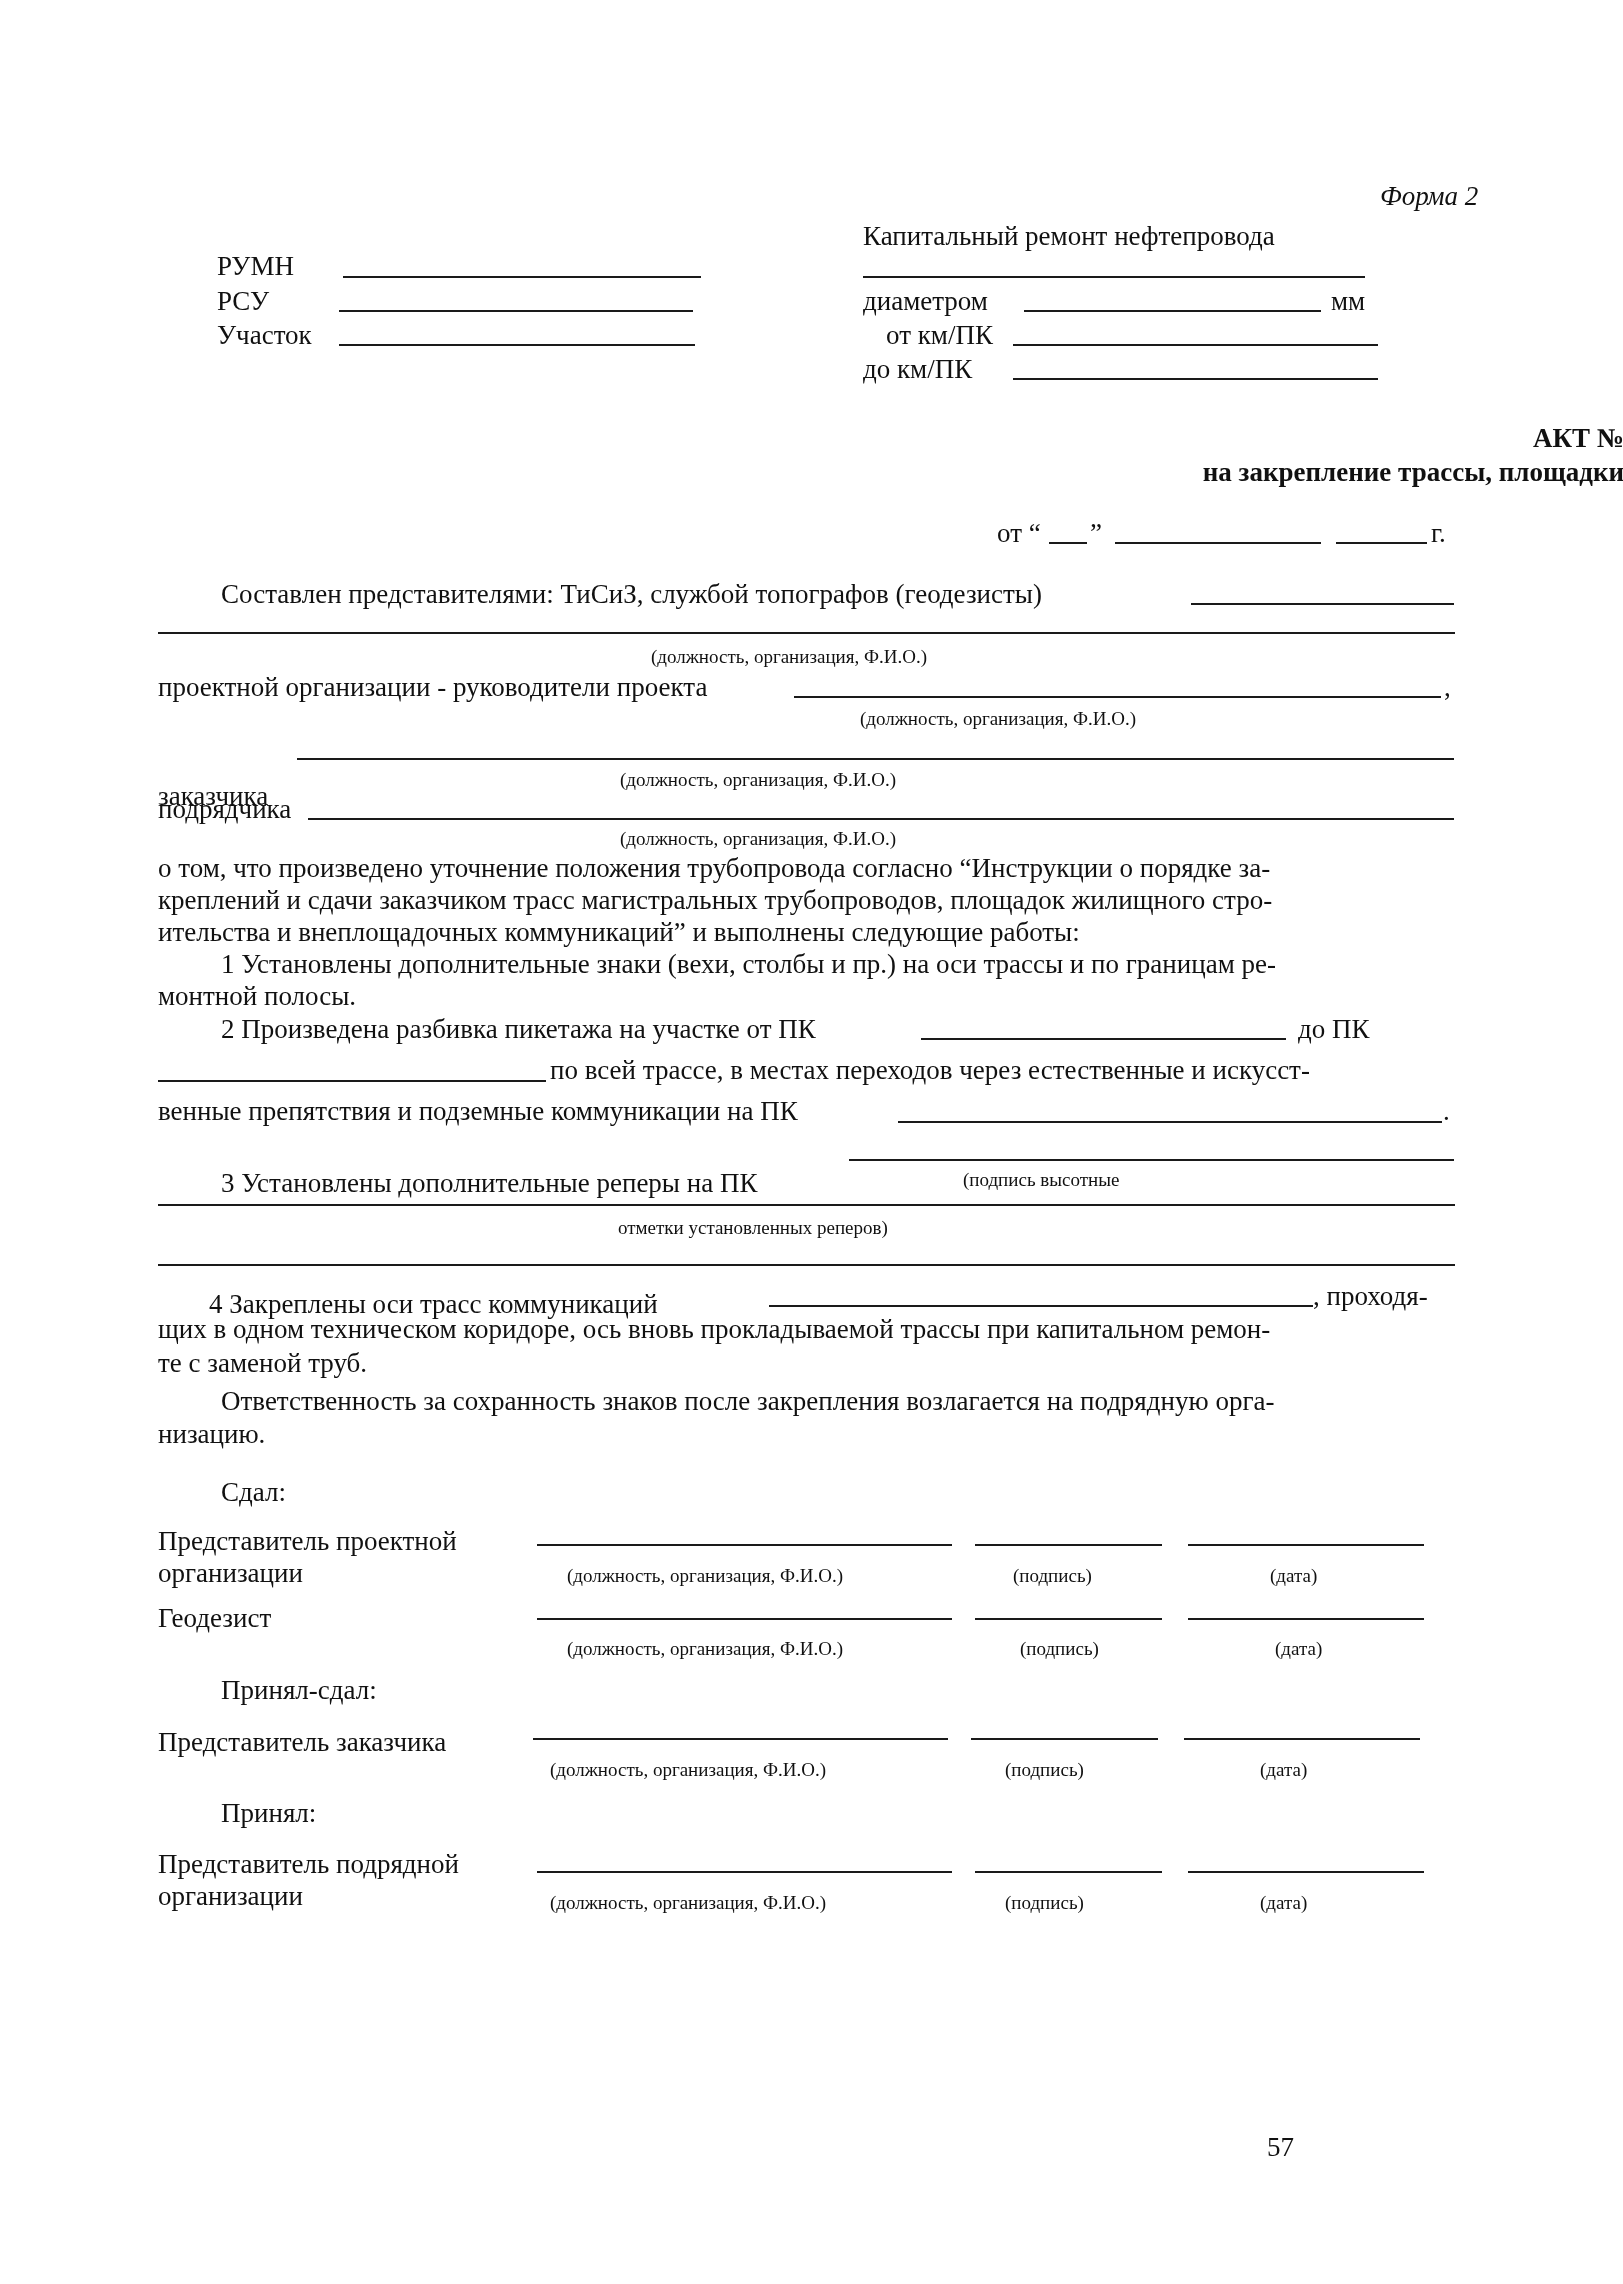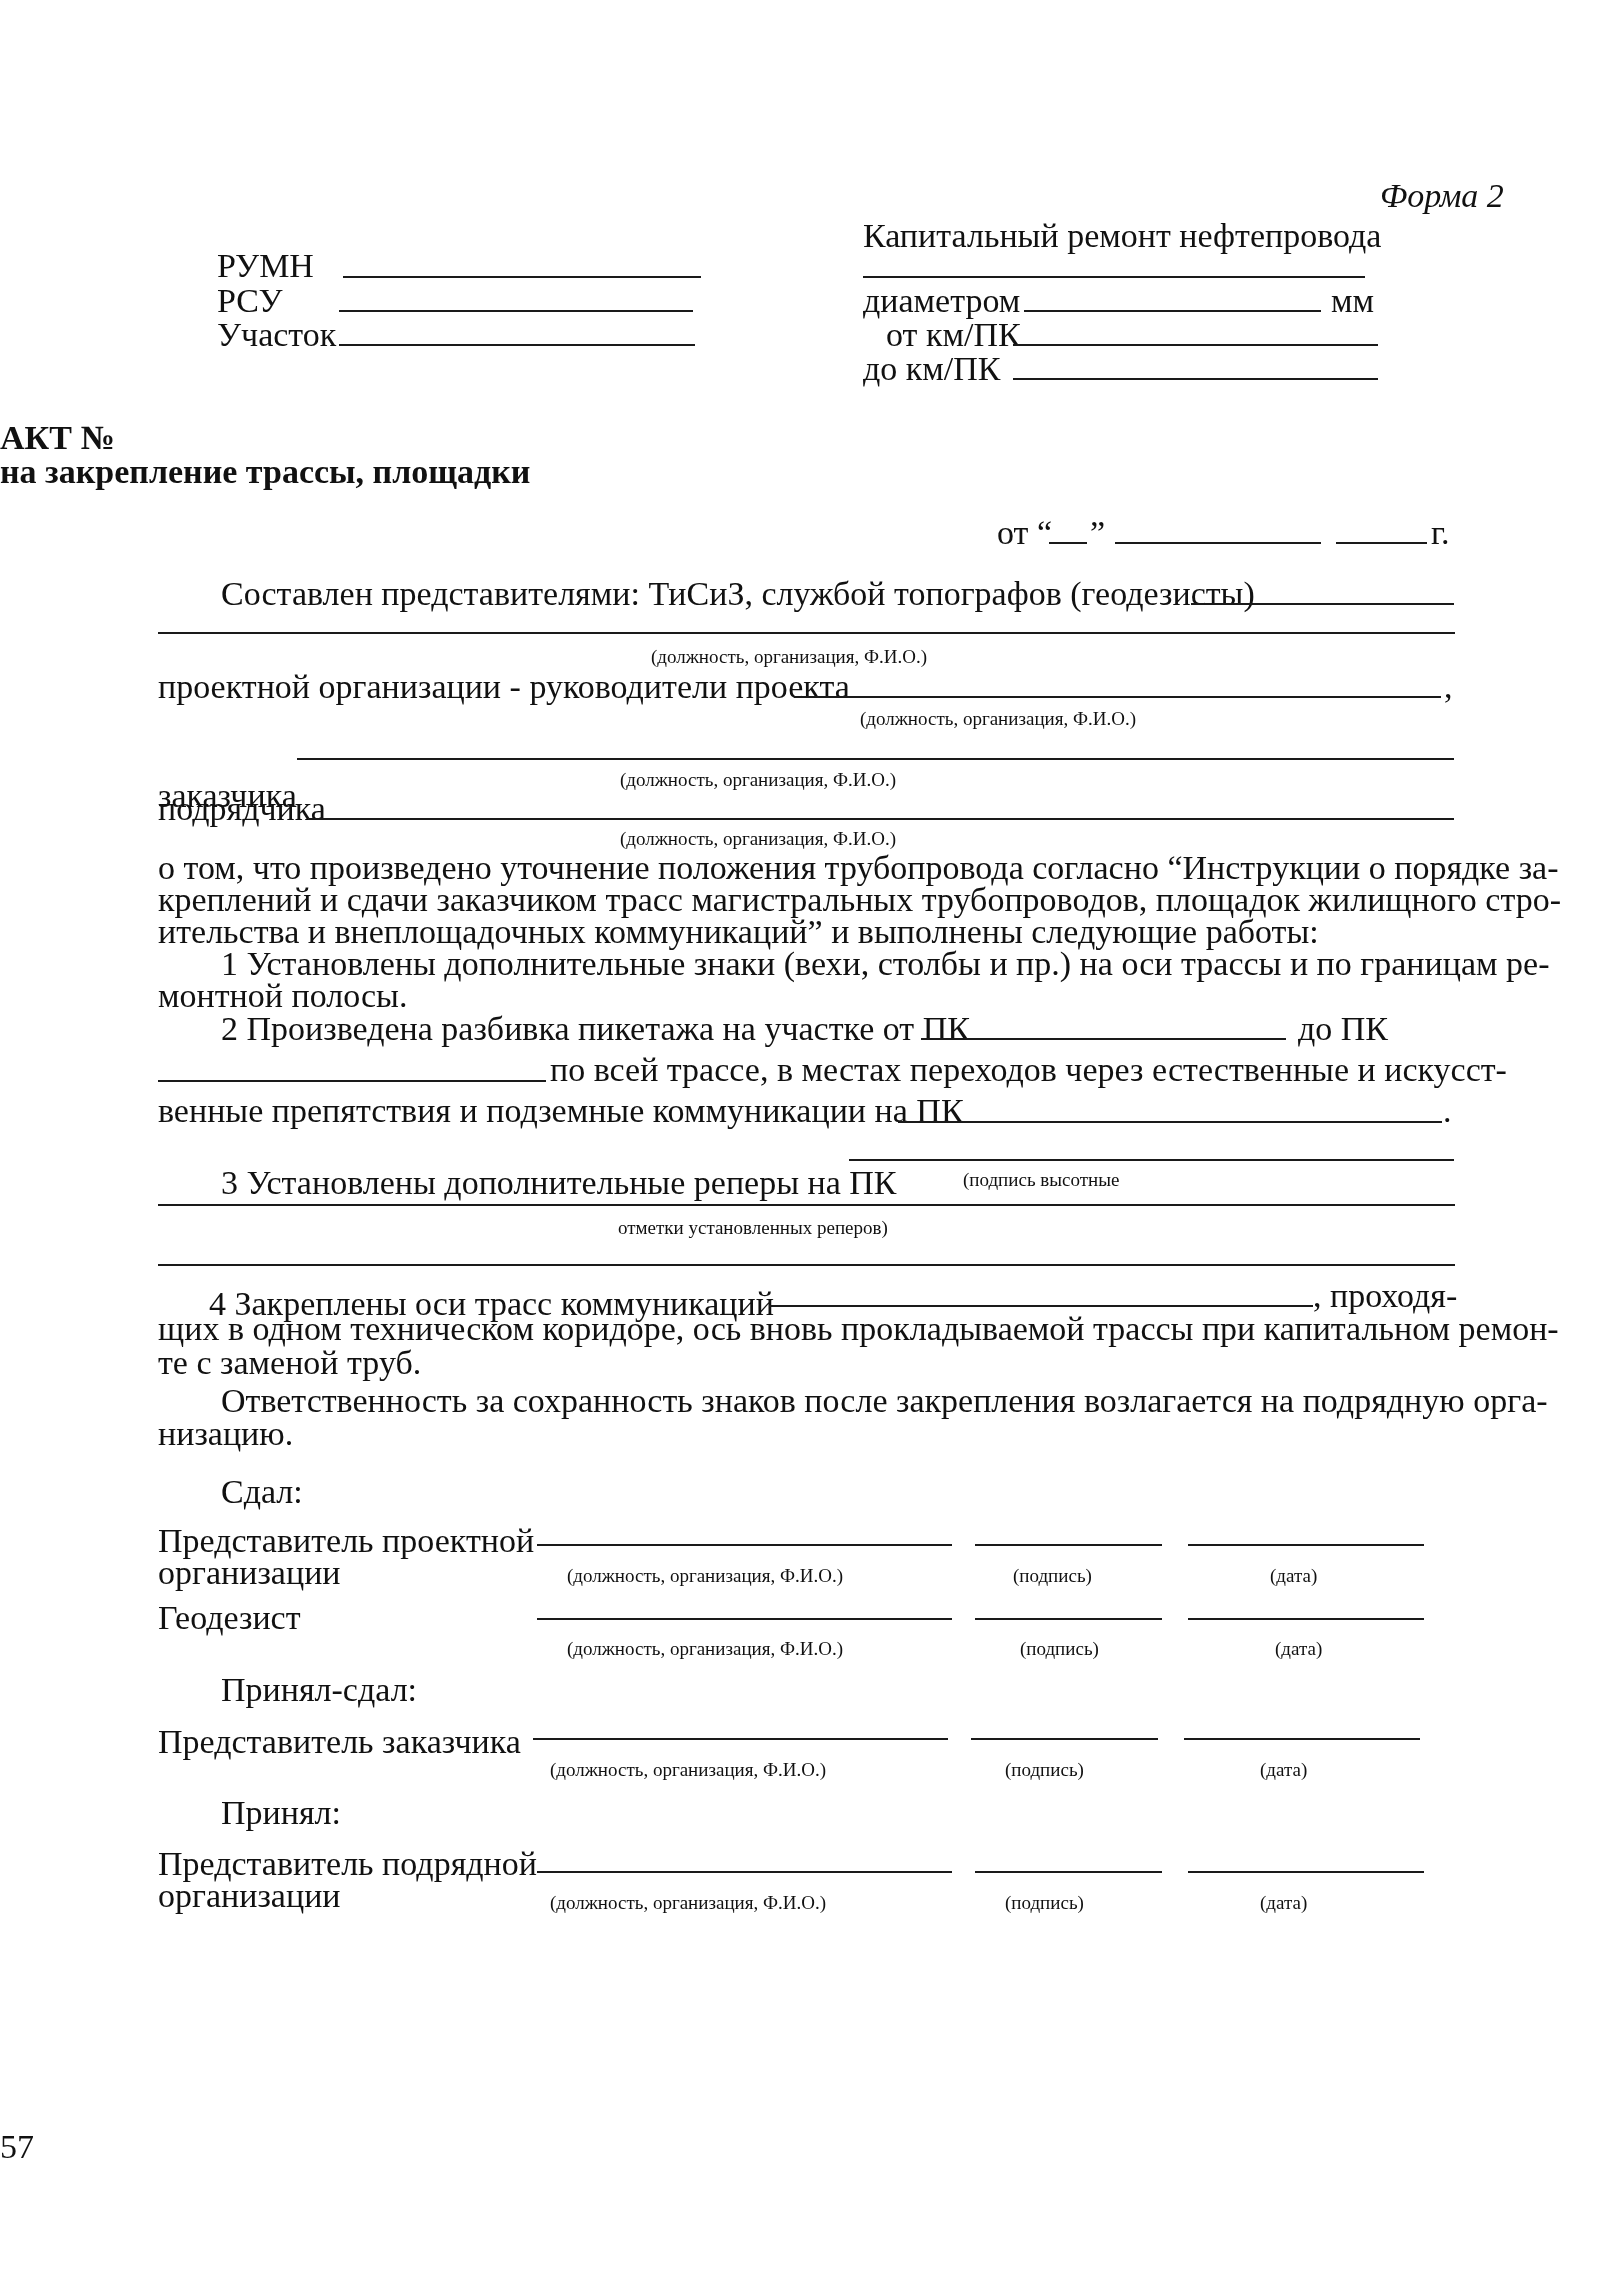--- a/index.html
+++ b/index.html
@@ -2,24 +2,24 @@
 <html style="font-size:12px"><head>
 <meta charset="utf-8">
 <style>
   html, body { margin: 0; padding: 0; background: #ffffff; }
   body {
     width: 1624px; height: 2284px; position: relative; overflow: hidden;
     font-family: "Liberation Serif", "DejaVu Serif", serif;
     color: #111111;
   }
   .abs { position: absolute; white-space: nowrap; }
-  .t { font-size: 34px; line-height: 30px; }
+  .t { font-size: 27px; line-height: 30px; }
   .sm { font-size: 19px; line-height: 21px; }
   .line { position: absolute; height: 0; border-bottom: 2.3px solid #1a1a1a; }
-  .center { text-align: left; }
+  .center { text-align: right; }
   .bold { font-weight: bold; }
   .italic { font-style: italic; }
 </style>
 </head>
 <body>
 
 <div class="abs t italic" style="left:1380px; top:181px;">Форма 2</div>
 <div class="abs t" style="left:863px; top:221px;">Капитальный ремонт нефтепровода</div>
 
 <div class="abs t" style="left:217px; top:251px;">РУМН</div>

